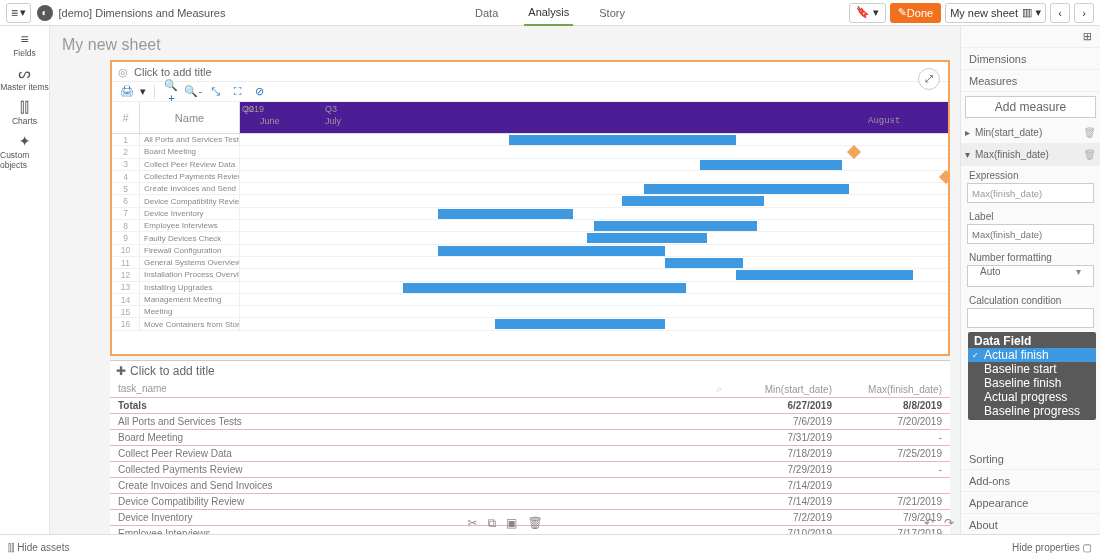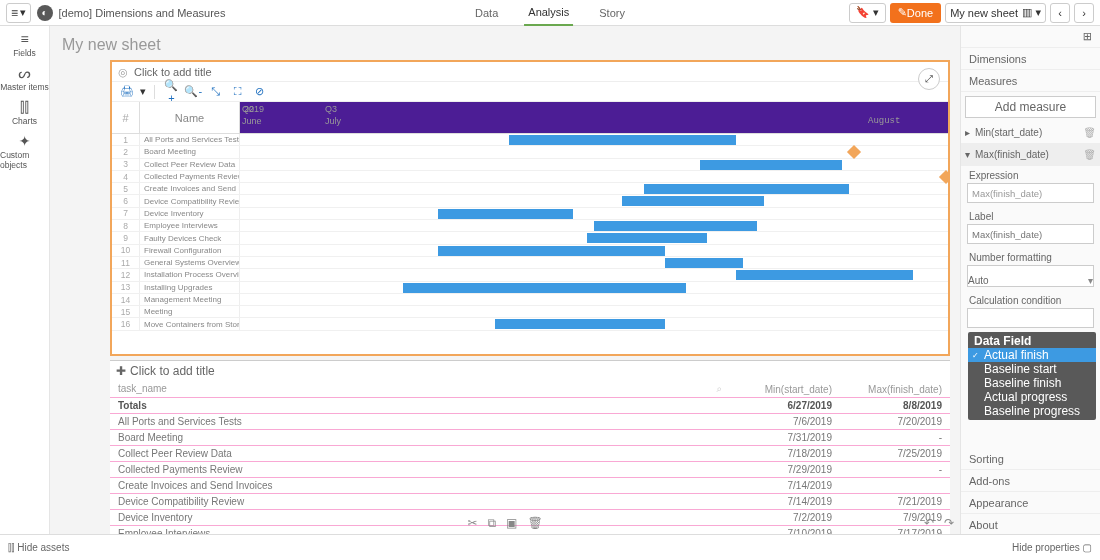--- a/index.html
+++ b/index.html
@@ -62,21 +62,21 @@
 .right-panel { width:140px; border-left:1px solid #e5e5e5; background:#fafafa; font-size:11px; overflow:hidden; position:relative;}
 .rp-row { height:22px; display:flex; align-items:center; padding:0 8px; border-bottom:1px solid #eee; color:#666; cursor:pointer;}
 .add-measure { margin:4px; height:22px; border:1px solid #ccc; display:flex;align-items:center;justify-content:center; font-size:12px; color:#666; background:#fff; cursor:pointer;}
 .measure-item { height:22px; display:flex; align-items:center; padding:0 4px; border-bottom:1px solid #eee; font-size:10px; color:#666;}
 .mi-arrow { width:10px;}
 .mi-label { flex:1;}
 .mi-del { color:#aaa; font-size:10px;}
 .sect-label { font-size:10px; color:#666; padding:4px 8px 2px 8px;}
 .fx-input { margin:0 6px 4px 6px; height:20px; border:1px solid #ccc; background:#fff; display:flex; align-items:center;}
 .fx-input input { border:none; flex:1; font-size:9.5px; padding:0 4px; color:#999; outline:none; background:transparent;}
-.select-box { margin:0 6px 4px 6px; height:22px; border:1px solid #ccc; background:#fff; display:flex; align-items:flex-end; padding:0 0; font-size:10px; color:#666;}
+.select-box { margin:0 6px 4px 6px; height:22px; border:1px solid #ccc; background:#fff; display:flex; align-items:flex-start; padding:0 12px; font-size:10px; color:#666;}
 .select-box .arrow { margin-left:auto; color:#888;}
 .dropdown-pop { position:absolute; right:4px; top:306px; width:128px; background:#595959; color:#fff; z-index:50; border-radius:2px; padding:2px 0;}
 .dd-item { height:14px; display:flex; align-items:center; padding:0 6px; font-size:12px;}
 .dd-item.selected::before { content:'✓'; position:absolute; left:4px; font-size:8px;}
 .dd-item.selected { background:#3d9ae2;}
 .dd-item span { margin-left:10px;}
 
 .verybottom { height:26px; border-top:1px solid #ddd; display:flex; align-items:center; padding:0 8px; background:#fff; font-size:10px; color:#666;}
 .verybottom .spacer { flex:1;}
 
@@ -148,21 +148,21 @@
         <span class="ct-icon">⊘</span>
       </div>
       <div class="gantt">
         <div class="gantt-header">
           <div class="gh-idx">#</div>
           <div class="gh-name">Name</div>
           <div class="gh-dates">
             <div class="gh-year">2019</div>
             <div class="gh-month" style="left:2px;top:2px;">Q2</div>
             <div class="gh-month" style="left:85px;top:2px;">Q3</div>
-            <div class="gh-month" style="left:2px;">June</div>
+            <div class="gh-month" style="left:20px;">June</div>
             <div class="gh-month" style="left:85px;">July</div>
             <div class="gh-month" style="left:628px;font-family:Liberation Mono, monospace;">August</div>
           </div>
         </div>
         <div class="gantt-body" id="gantt-body">
             <div class="grow">
               <div class="gidx">1</div>
               <div class="gname">All Ports and Services Tests</div>
               <div class="gbar-area">
                 <div class="gbar" style="left:38%;width:32%"></div>

